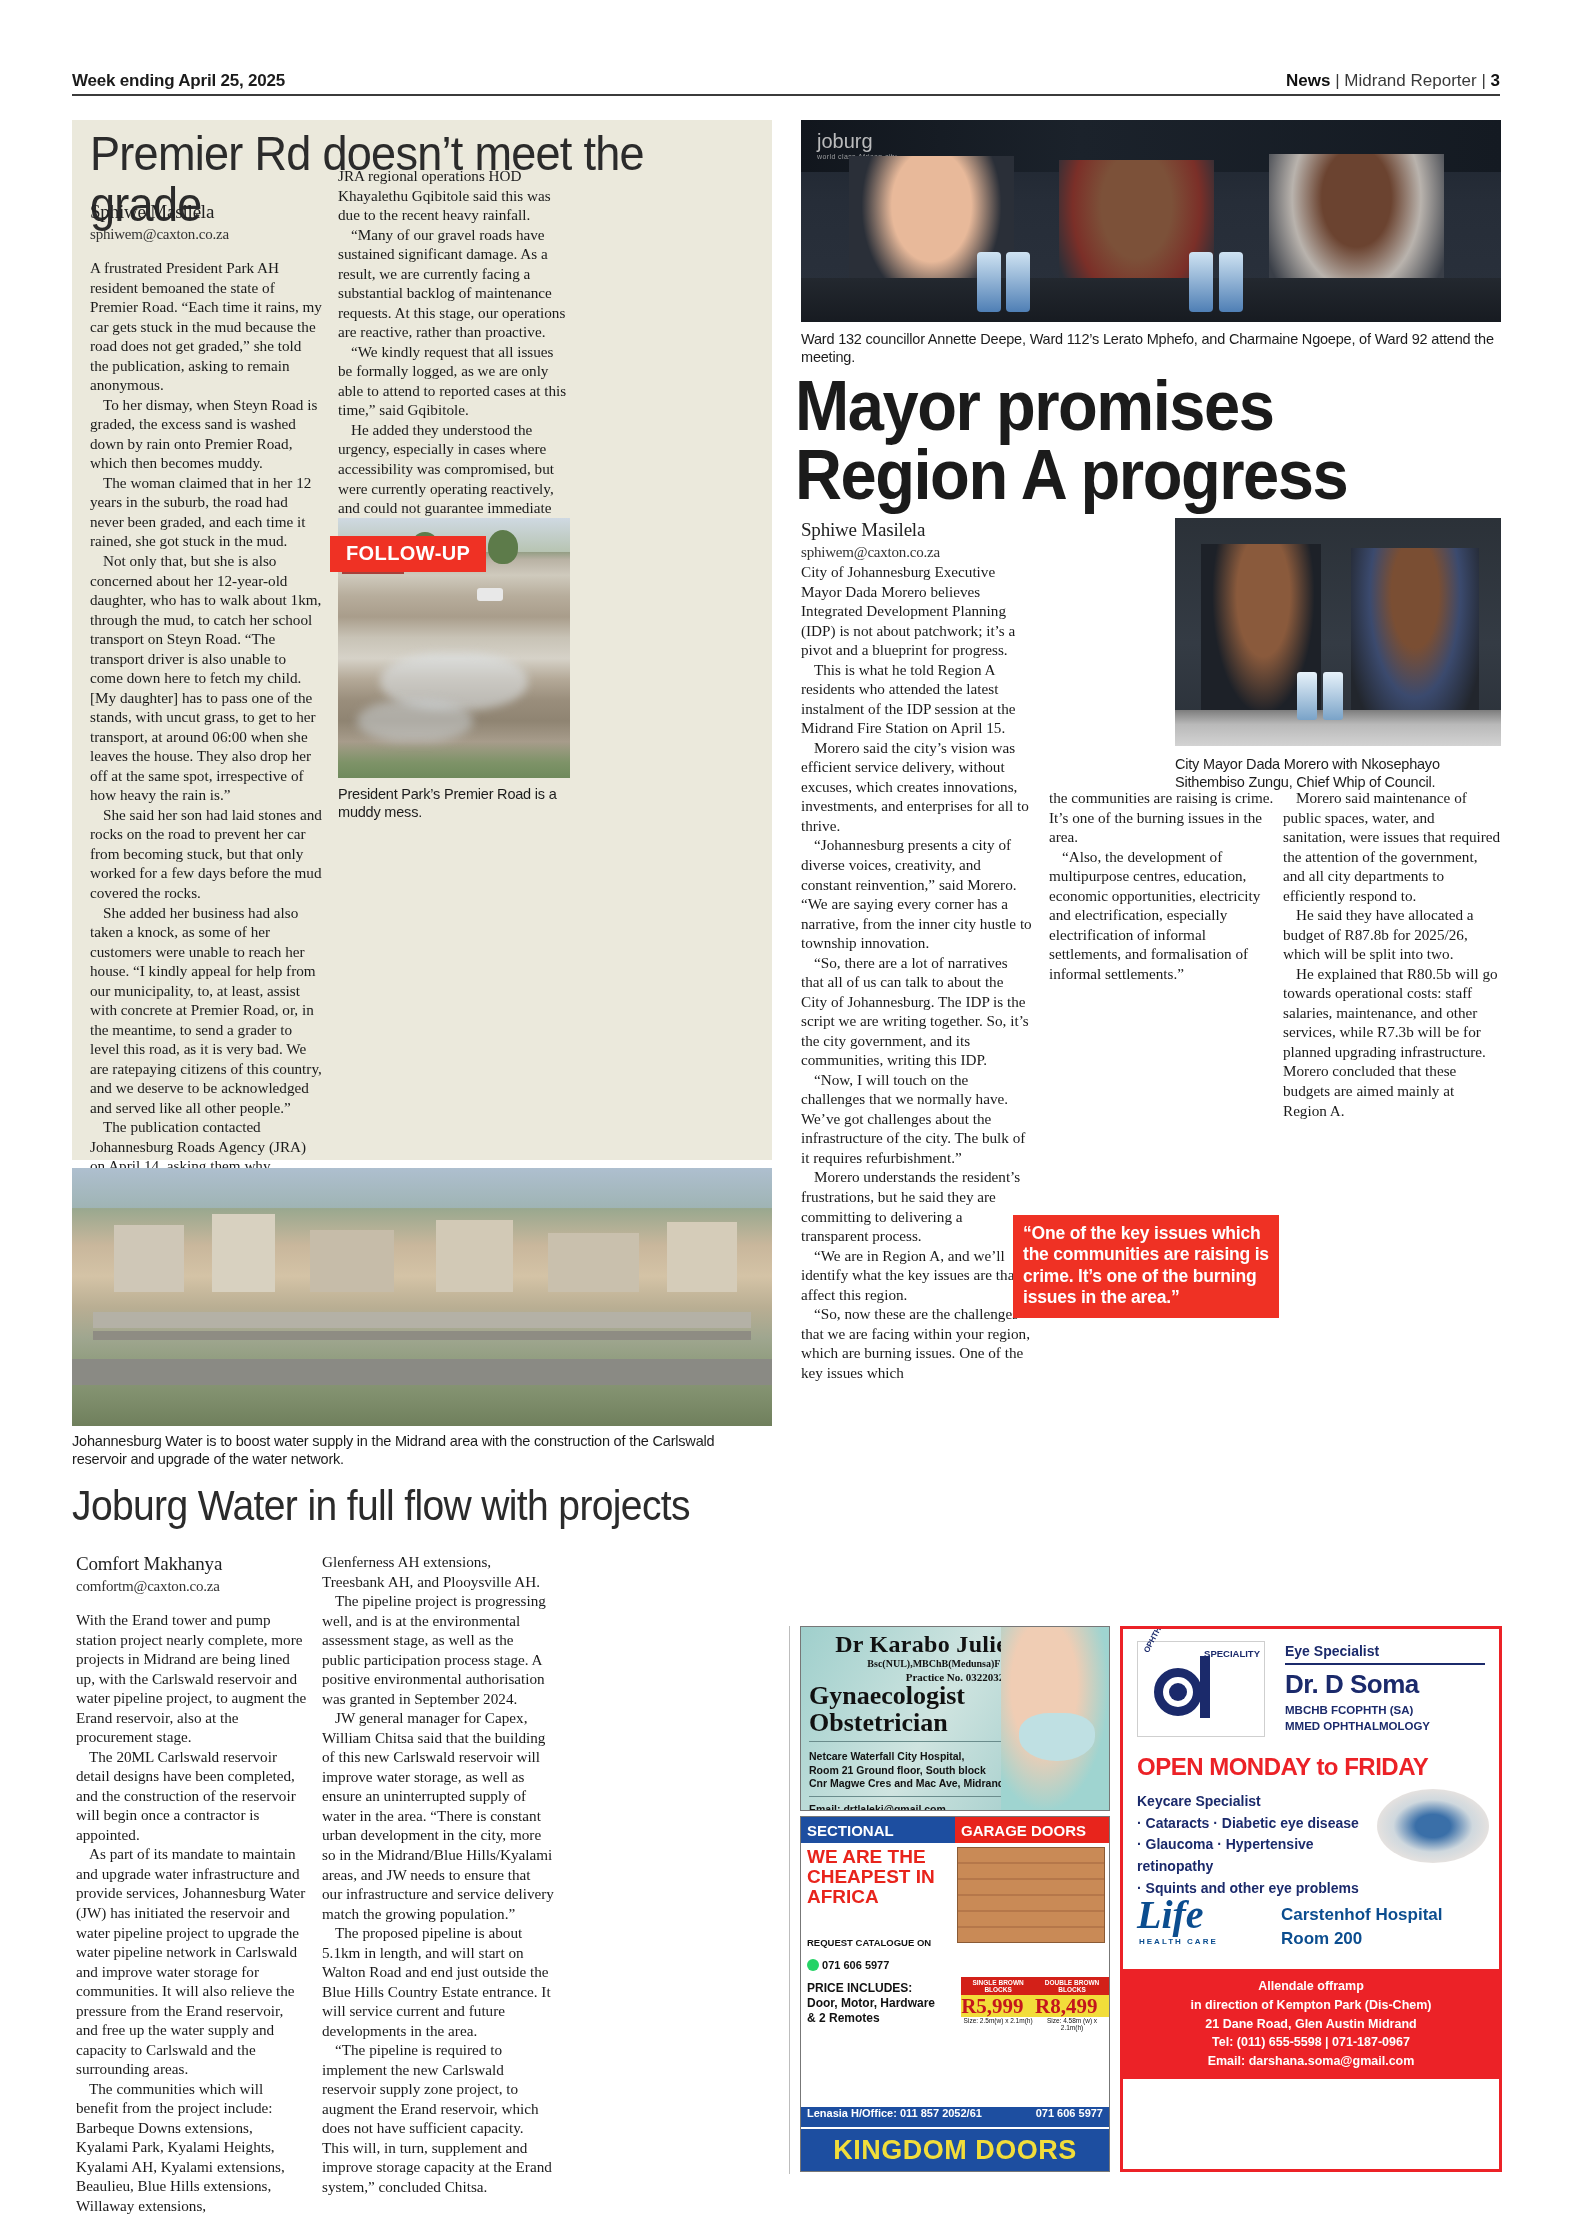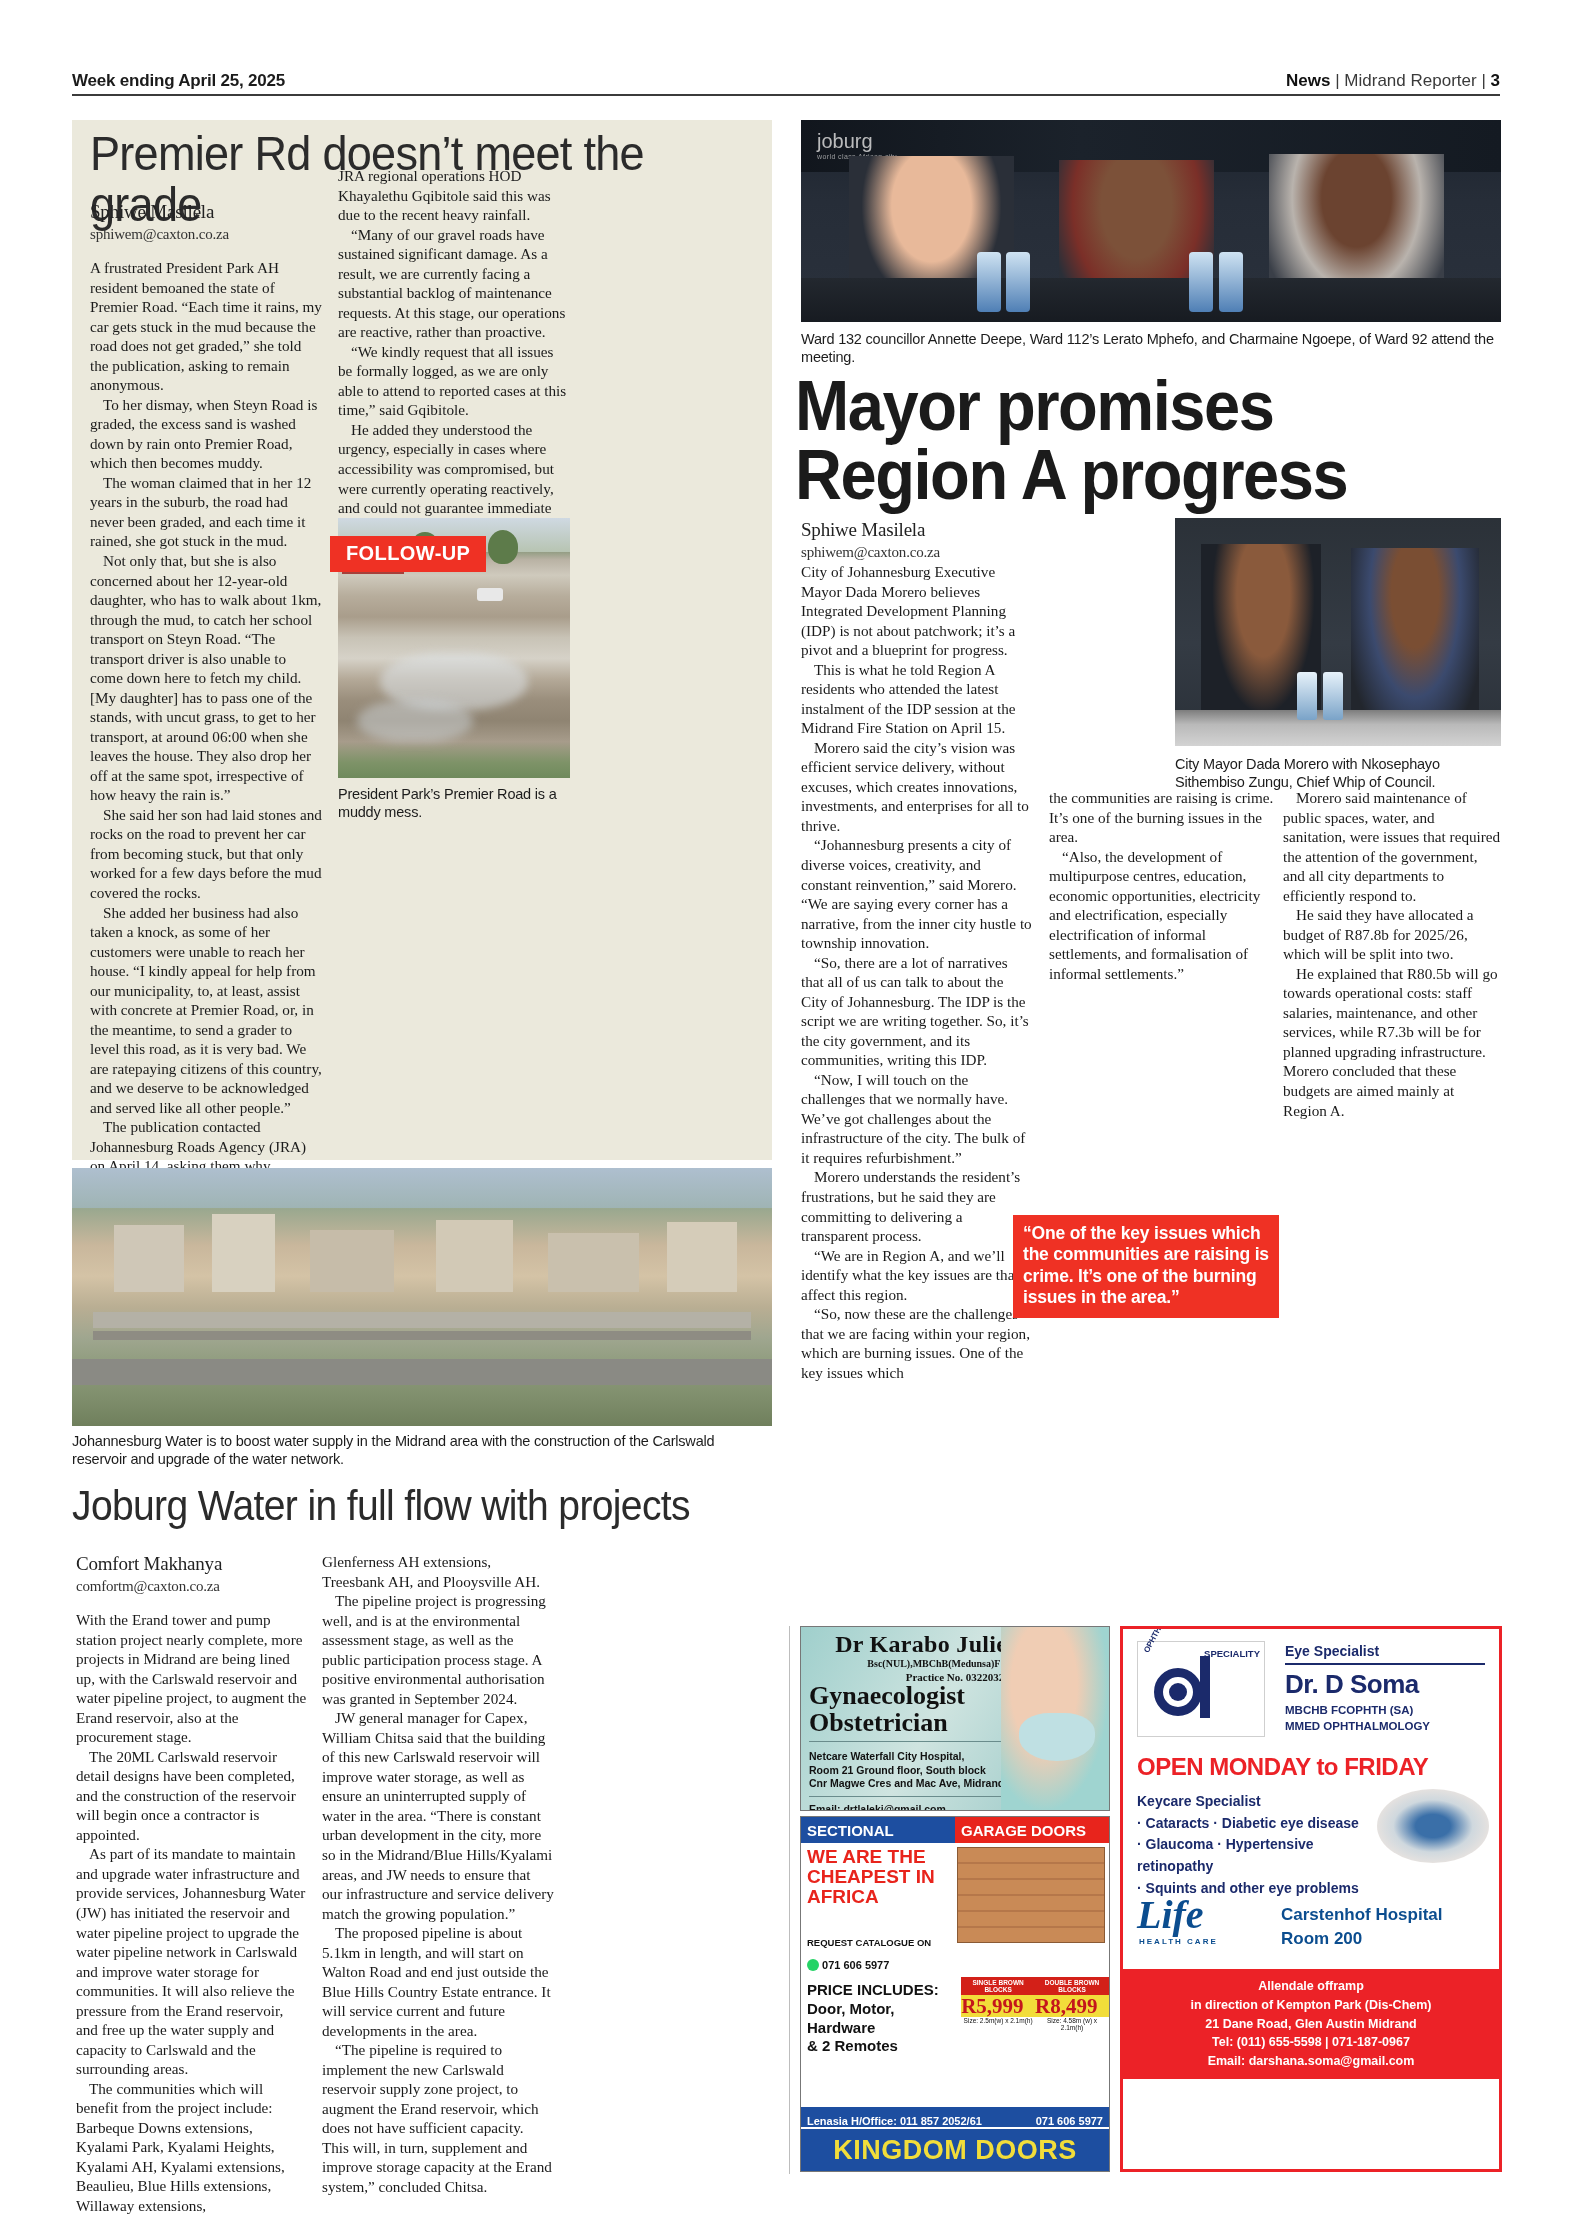--- a/index.html
+++ b/index.html
@@ -189,27 +189,27 @@
   #ad-doors .hdr .r { width:50%; background:#e8241c; color:#fff; font-family:"Liberation Sans", sans-serif; font-weight:bold; font-size:15px; display:flex; align-items:center; padding-left:6px;}
   #ad-doors .cheap { position:absolute; left:6px; top:30px; width:150px;
      color:#e8241c; font-family:"Liberation Sans", sans-serif; font-weight:bold; font-size:19px; line-height:1.06;}
   #ad-doors .door-img { position:absolute; right:4px; top:30px; width:148px; height:96px;
      background:repeating-linear-gradient(180deg,#c98a56 0 14px,#b5774a 14px 16px);
      border:1px solid #8a5a34; }
   #ad-doors .req { position:absolute; left:6px; top:120px; width:160px; font-family:"Liberation Sans", sans-serif; font-weight:bold; font-size:9.5px; color:#111; line-height:1.2;}
   #ad-doors .phone1 { position:absolute; left:6px; top:142px; font-family:"Liberation Sans", sans-serif; font-weight:bold; font-size:11px; color:#111;}
   #ad-doors .wa { display:inline-block; width:12px; height:12px; background:#25d366; border-radius:50%; vertical-align:-2px; }
   #ad-doors .pricebar { position:absolute; left:0; top:160px; width:100%; display:flex; }
-  #ad-doors .pricebar .lbl { width:52%; font-family:"Liberation Sans", sans-serif; font-weight:bold; font-size:15px; color:#111; padding:4px 0 0 6px; line-height:1.25;}
+  #ad-doors .pricebar .lbl { width:52%; font-family:"Liberation Sans", sans-serif; font-weight:bold; font-size:12px; color:#111; padding:4px 0 0 6px; line-height:1.25;}
   #ad-doors .pbox { width:24%; }
   #ad-doors .pbox .cap2 { background:#d32018; color:#fff; font-family:"Liberation Sans", sans-serif; font-weight:bold; font-size:6.5px; text-align:center; padding:2px 0;}
   #ad-doors .pbox .amt { background:#f2dd3a; color:#c4161c; font-family:Liberation Serif, serif; font-weight:bold; font-size:21px; text-align:left; line-height:1.05;}
   #ad-doors .pbox .sz { font-family:"Liberation Sans", sans-serif; font-size:6.5px; text-align:center; color:#111;}
   #ad-doors .foot { position:absolute; left:0; bottom:44px; width:100%; height:20px; background:#1d4ea0; color:#fff;
-     font-family:"Liberation Sans", sans-serif; font-weight:bold; font-size:11px; display:flex; align-items:flex-end; justify-content:space-between; padding:0 6px;}
+     font-family:"Liberation Sans", sans-serif; font-weight:bold; font-size:11px; display:flex; align-items:flex-start; justify-content:space-between; padding:0 6px;}
   #ad-doors .brand { position:absolute; left:0; bottom:0; width:100%; height:42px; background:#1d4ea0; color:#f2dd3a;
      font-family:"Liberation Sans", sans-serif; font-weight:bold; font-size:27px; display:flex; align-items:center; justify-content:center; letter-spacing:.5px;}
 
   
   #ad-soma {
     left:1120px; top:1626px; width:382px; height:546px;
     background:#fff; border:3px solid #ec2227;
   }
   #ad-soma .logo { position:absolute; left:14px; top:12px; width:128px; height:96px; border:1px solid #cfcfcf; background:#fff; }
   #ad-soma .logo .ring { position:absolute; left:16px; top:26px; width:48px; height:48px; border:9px solid #1b2a6b; border-radius:50%; }

